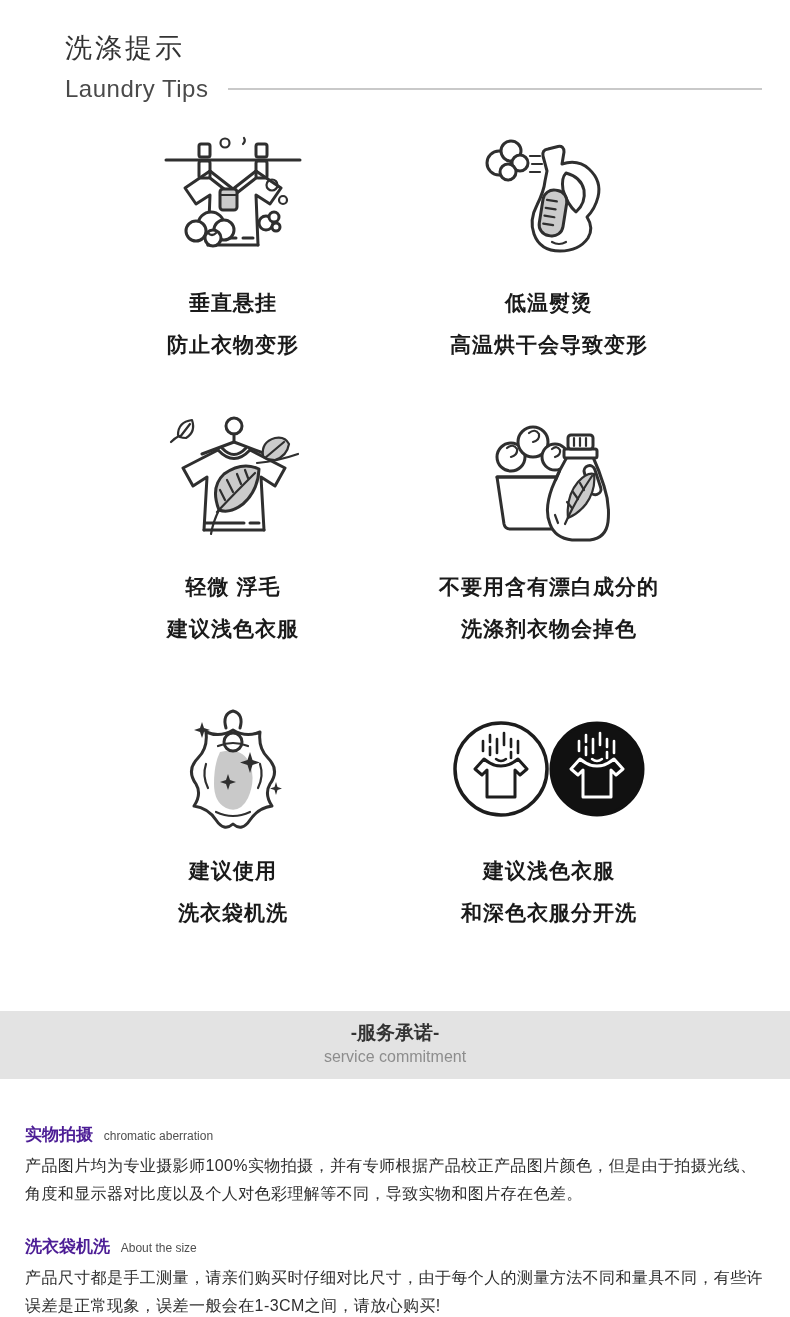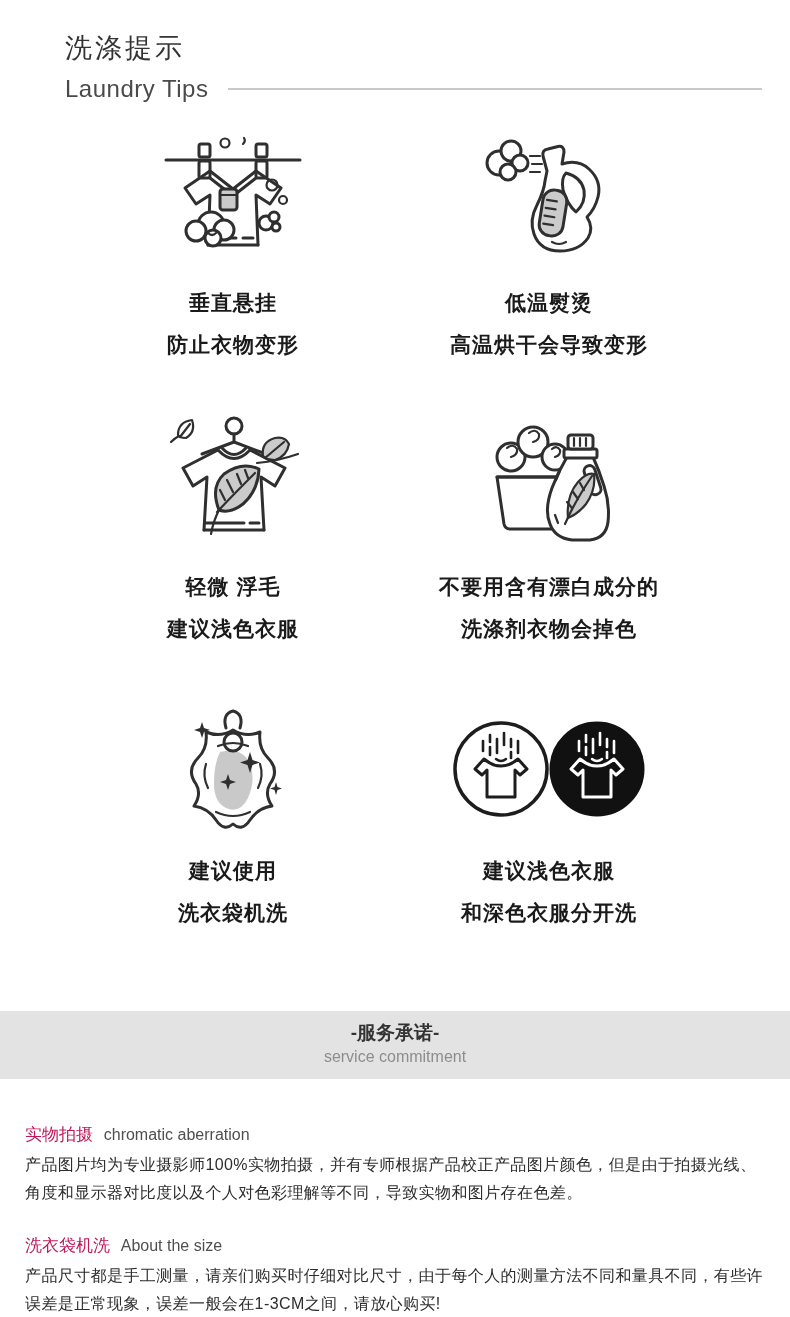--- a/index.html
+++ b/index.html
@@ -47,22 +47,22 @@
 
   
   .banner { background: #e3e3e3; text-align: center; padding: 9px 0 11px; }
   .banner-title { font-size: 19px; font-weight: 700; color: #333; line-height: 26px; }
   .banner-sub { font-size: 16px; color: #8d8d8d; line-height: 22px; }
 
   
   .notes { padding: 44px 25px 30px 25px; }
   .note { margin-bottom: 27px; }
   .note-head { font-size: 17px; line-height: 24px; margin-bottom: 4px; }
-  .note-head .zh { font-weight: 400; color: #be185d; }
-  .note-head .en { font-weight: 400; color: #4f4f4f; margin-left: 6px; font-size: 16px; }
+  .note-head .zh { font-weight: 700; color: #4c1d95; }
+  .note-head .en { font-weight: 400; color: #4f4f4f; margin-left: 6px; font-size: 12px; }
   .note-body { font-size: 16px; color: #2e2e2e; line-height: 28px; letter-spacing: 0.4px; }
 </style>
 </head>
 <body>
 
 <div class="page">
 
   <div class="header">
     <div class="title-zh">洗涤提示</div>
     <div class="title-en-row">

